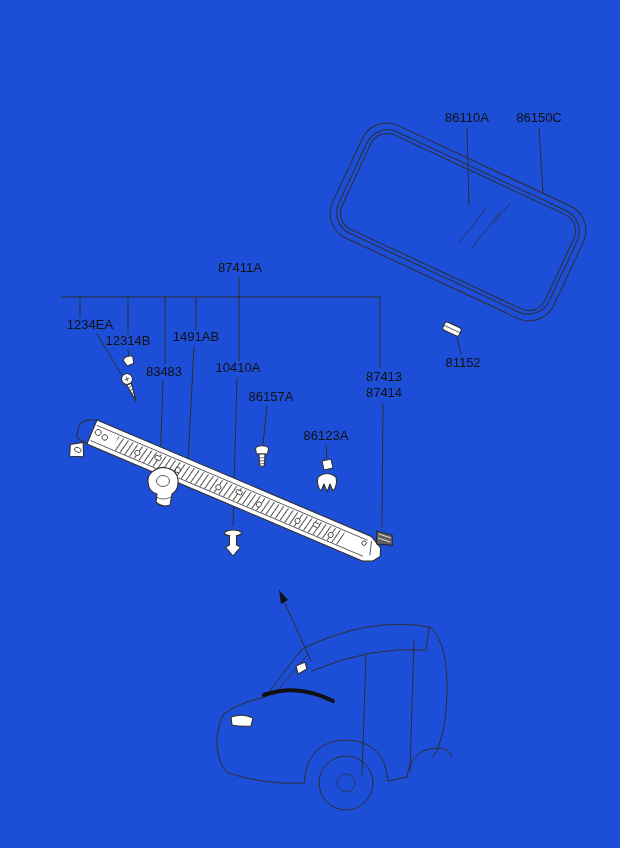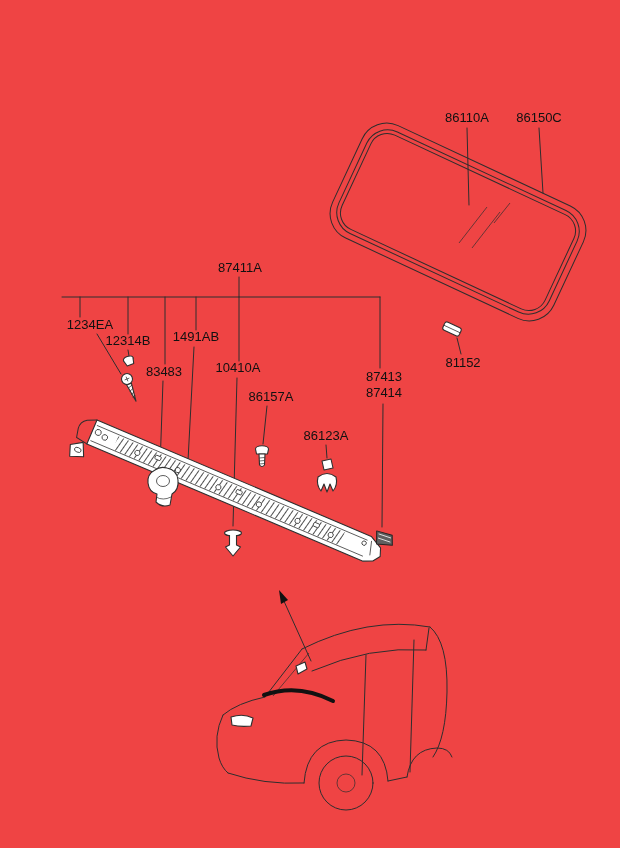--- a/index.html
+++ b/index.html
@@ -1,16 +1,16 @@
 <!DOCTYPE html>
 <html><head>
 <meta charset="utf-8">
 <style>
   html,body{margin:0;padding:0;background:#ffffff;}
-  .stage{position:relative;width:620px;height:848px;background:#ef4444;overflow:hidden;
+  .stage{position:relative;width:620px;height:848px;background:#1d4ed8;overflow:hidden;
          font-family:"Liberation Sans",sans-serif;}
   svg text{font-family:"Liberation Sans",sans-serif;font-size:13px;fill:#111111;}
   .ln{stroke:#2e2e2e;stroke-width:1;fill:none;stroke-linecap:round;}
   .thin{stroke:#2e2e2e;stroke-width:0.7;fill:none;}
   .part{stroke:#2e2e2e;stroke-width:1.1;fill:#ffffff;stroke-linejoin:round;}
   .dark{stroke:#222222;stroke-width:1;fill:#5f5f5f;stroke-linejoin:round;}
   .hole{stroke:#333333;stroke-width:0.8;fill:#ffffff;}
 </style>
 </head>
 <body>

